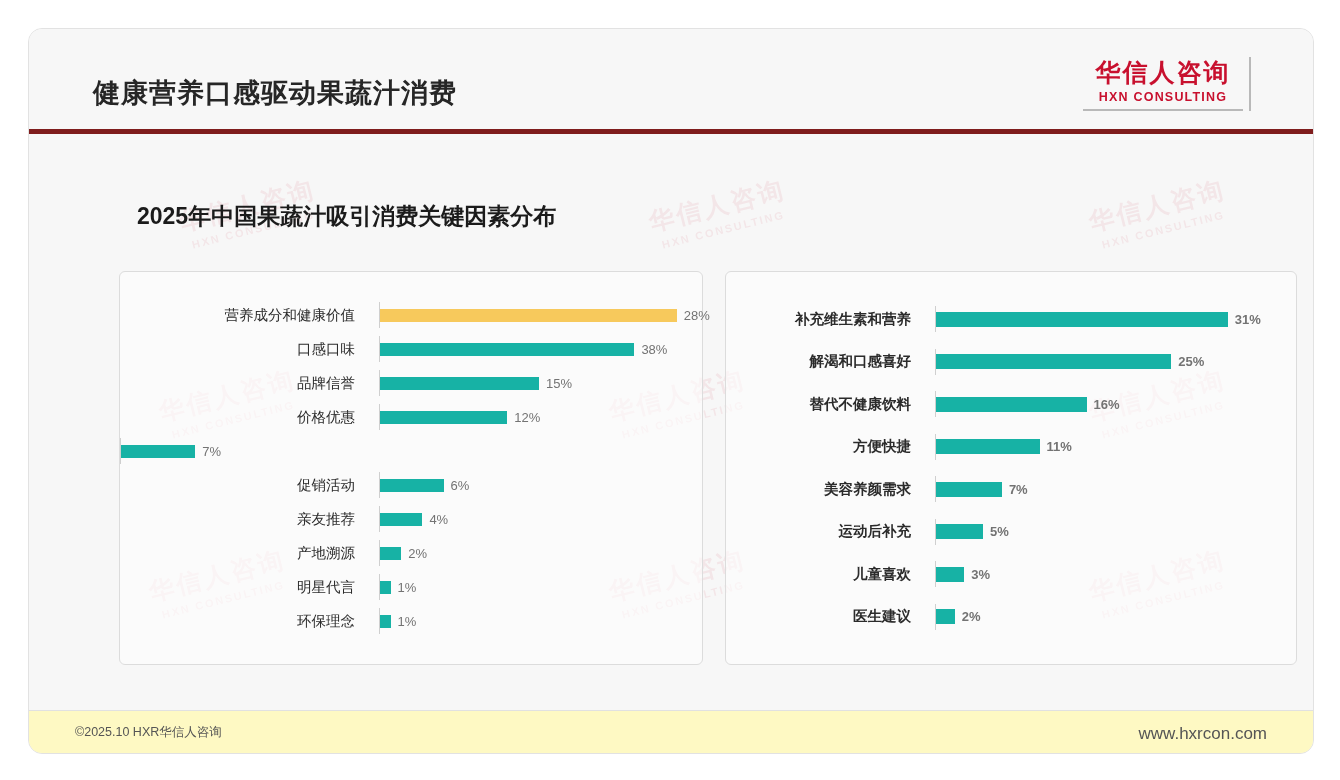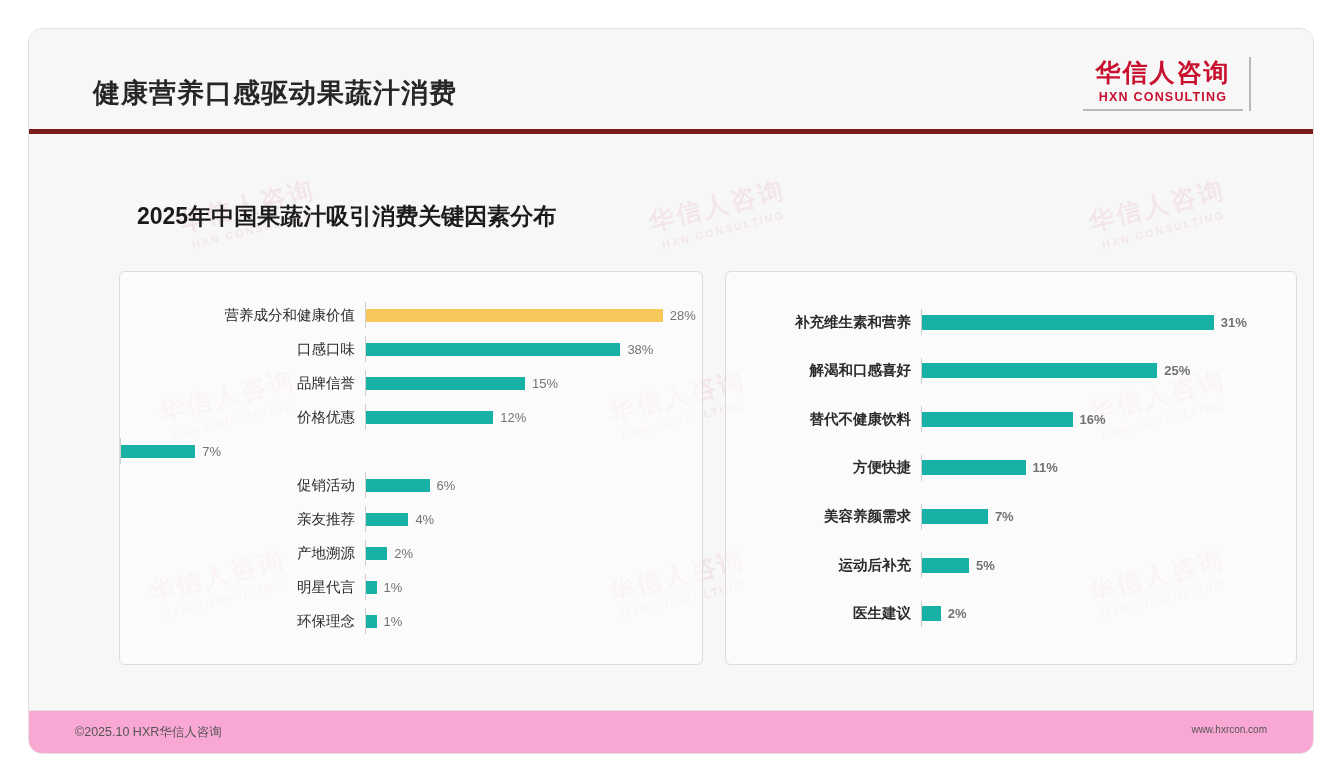--- a/index.html
+++ b/index.html
@@ -130,21 +130,21 @@
   }
   .row {
     display: flex;
     align-items: center;
     height: 26px;
   }
   .cat {
     width: 0;
     flex: none;
     text-align: right;
-    padding-right: 10px;
+    padding-right: 24px;
     font-size: 14.5px;
     color: #2b2b2b;
     white-space: nowrap;
   }
   #panel-left .cat { width: 235px; }
   #panel-right .cat { width: 185px; }
   .bar-wrap {
     flex: 1;
     display: flex;
     align-items: center;
@@ -173,35 +173,35 @@
     color: #6d6d6d;
     white-space: nowrap;
   }
   .footer {
     position: absolute;
     left: 0;
     bottom: 0;
     width: 100%;
     height: 42px;
     border-top: 1px solid #e1e1e1;
-    background: #f9a8d4;
+    background: #fef9c3;
   }
   .copyright {
     position: absolute;
     left: 46px;
     top: 13px;
     font-size: 12.5px;
     color: #555;
     white-space: nowrap;
   }
   .website {
     position: absolute;
     right: 46px;
     top: 13px;
-    font-size: 10px;
+    font-size: 17px;
     color: #555;
     white-space: nowrap;
   }
 </style>
 </head>
 <body>
 
 <div id="page">
   <div class="slide">
 
@@ -368,20 +368,27 @@
               </div>
             </div>
             <div class="row">
               <div class="cat">运动后补充</div>
               <div class="bar-wrap">
                 <div class="bar" style="width: 47.0588px;"></div>
                 <div class="val">5%</div>
               </div>
             </div>
             <div class="row">
+              <div class="cat">儿童喜欢</div>
+              <div class="bar-wrap">
+                <div class="bar" style="width: 28.2353px;"></div>
+                <div class="val">3%</div>
+              </div>
+            </div>
+            <div class="row">
               <div class="cat">医生建议</div>
               <div class="bar-wrap">
                 <div class="bar" style="width: 18.8235px;"></div>
                 <div class="val">2%</div>
               </div>
             </div>
           </div>
       </div>
     </div>
 

